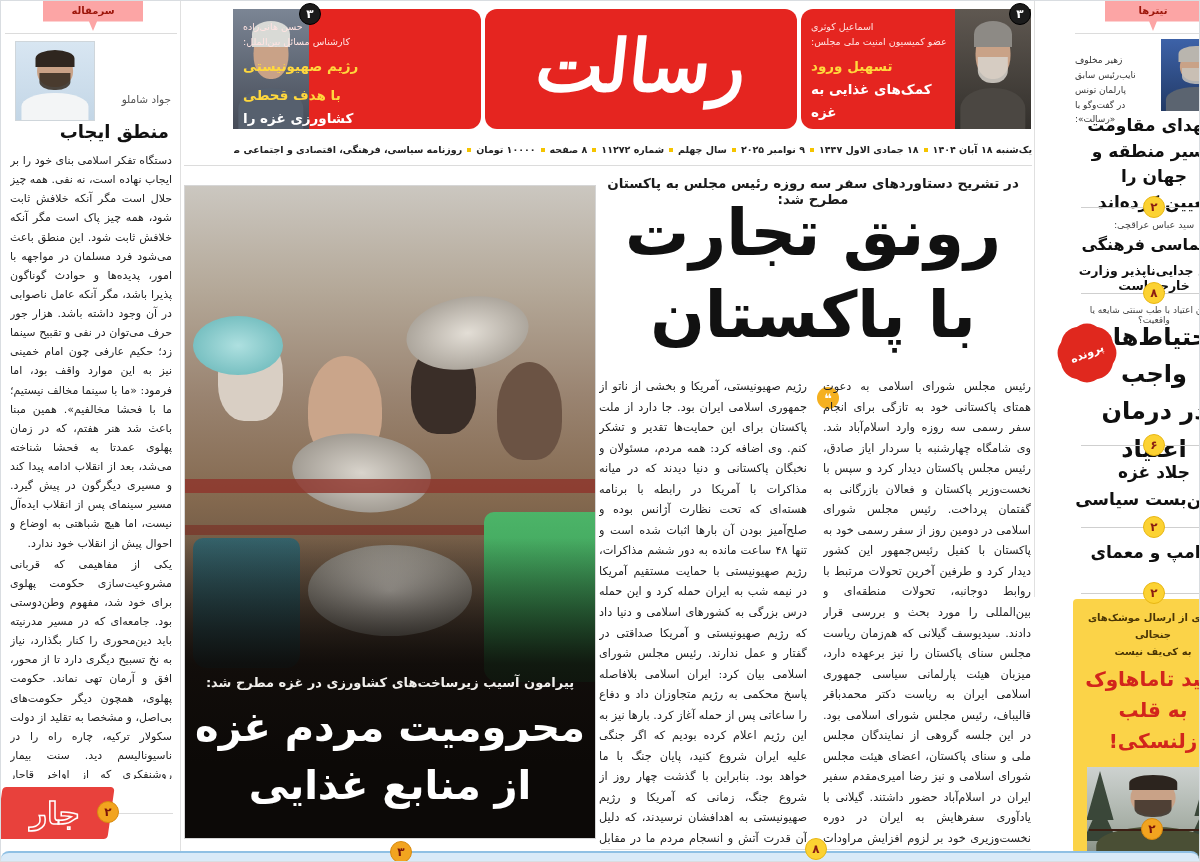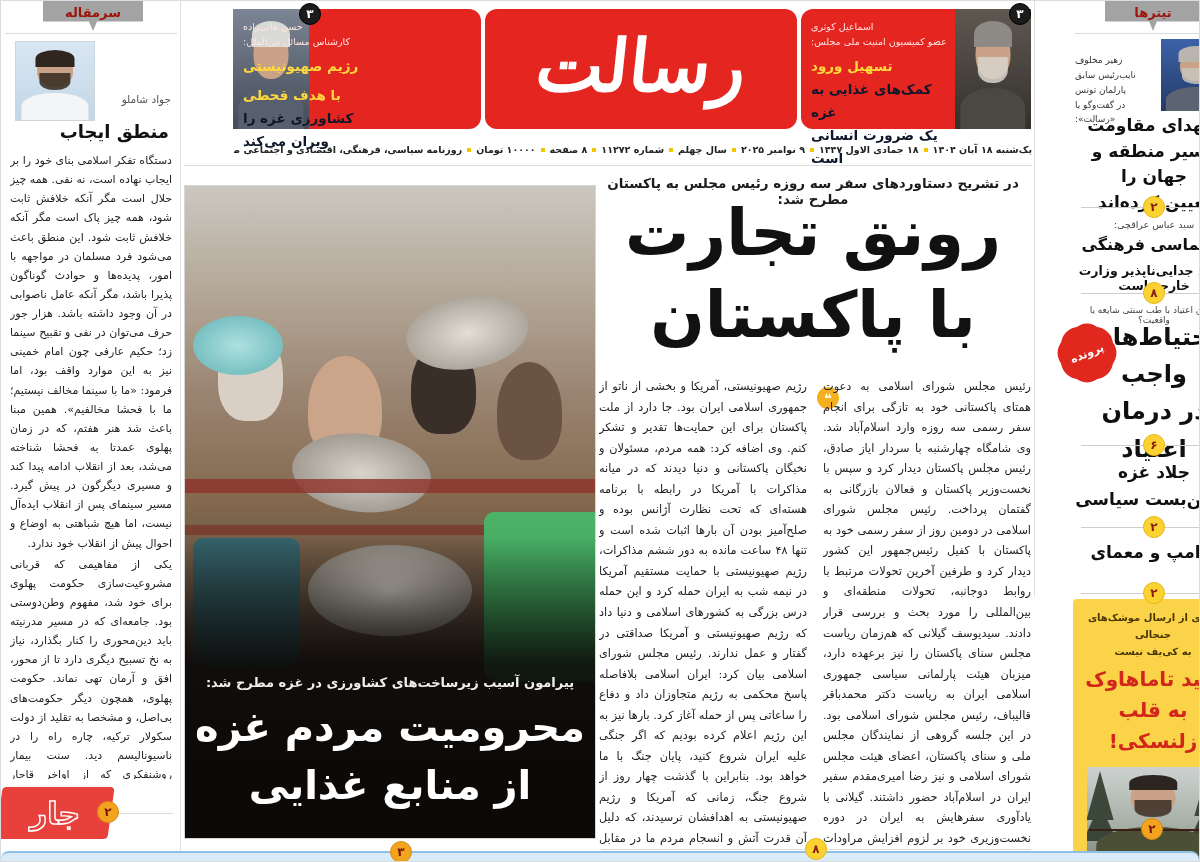--- a/index.html
+++ b/index.html
@@ -9,22 +9,22 @@
           border:1px solid #d9dde1; overflow:hidden; direction:rtl; }
 
   
   .hairline-v { position:absolute; width:1px; background:#e0e0e0; }
   .hairline-h { position:absolute; height:1px; background:#dcdcdc; }
   .badge { position:absolute; width:22px; height:22px; border-radius:50%;
            background:#fcd232; color:#8a1d12; font-size:12px; font-weight:bold;
            display:flex; align-items:center; justify-content:center; border:1px solid #e8b714; z-index:5;}
   .badge.orange { background:#f2a41f; border-color:#d88b10; color:#7c1408; }
   .badge.dark { background:#1b1b1b; color:#ffffff; border-color:#000; }
-  .ytab { position:absolute; background:#a3a3a3; color:#9c150a; font-weight:bold;
-          font-size:13px; text-align:center; padding-top:4px; height:30px;
+  .ytab { position:absolute; background:#fca5a5; color:#9c150a; font-weight:bold;
+          font-size:10px; text-align:center; padding-top:4px; height:30px;
           clip-path:polygon(0 0,100% 0,100% 68%,54% 68%,50% 100%,46% 68%,0 68%); }
   .divider { position:absolute; height:1px; background:#cfcfcf; }
 
   
   .editorial { position:absolute; left:4px; top:0; width:172px; height:852px; }
   .ed-tab { left:38px; top:0; width:100px; }
   .ed-rule { left:0; right:0; top:32px; }
   .ed-photo { position:absolute; left:10px; top:40px; width:80px; height:80px;
               background:linear-gradient(180deg,#d8e6f2 0%,#c3d6e6 100%); border:1px solid #cfd6db; overflow:hidden;}
   .head { position:absolute; left:50%; transform:translateX(-50%); top:16%; width:46%; height:42%;
@@ -56,21 +56,21 @@
   .logo-text { color:#ffffff; font-size:72px; font-weight:900; transform:skewX(-6deg) translateY(-4px);
                font-family:"DejaVu Serif", serif; }
   .promo-photo { position:absolute; top:0; width:76px; height:120px; overflow:hidden; }
   .promo-photo.ph-left { left:0; background:linear-gradient(180deg,#7b8594 0%,#454b57 100%); }
   .promo-photo.ph-right { right:0; background:linear-gradient(180deg,#5f5851 0%,#33302c 100%); }
   .promo-text { position:absolute; top:10px; bottom:8px; text-align:left; }
   .promo-left .promo-text { left:10px; right:86px; }
   .promo-right .promo-text { left:10px; right:84px; }
   .promo-cap { font-size:9.5px; color:#ffe4e2; line-height:1.6; }
   .promo-acc { font-size:13.5px; font-weight:900; color:#ffd83d; margin-top:6px; line-height:1.7; }
-  .promo-line { font-size:13.5px; font-weight:900; color:#0f172a; line-height:1.7; }
+  .promo-line { font-size:13.5px; font-weight:900; color:#ffffff; line-height:1.7; }
   .mh-badge-l { left:298px; top:2px; }
   .mh-badge-r { left:1008px; top:2px; }
 
   
   .dateline { position:absolute; left:233px; top:138px; width:798px; height:20px;
               display:flex; align-items:center; justify-content:flex-start; gap:0;
               font-size:9.5px; font-weight:bold; color:#222; white-space:nowrap; overflow:hidden; }
   .dl-item + .dl-item::before { content:""; display:inline-block; width:4px; height:4px;
               background:#f5c400; margin:0 5px 1px 5px; }
   .mh-rule { left:183px; width:848px; top:164px; }

